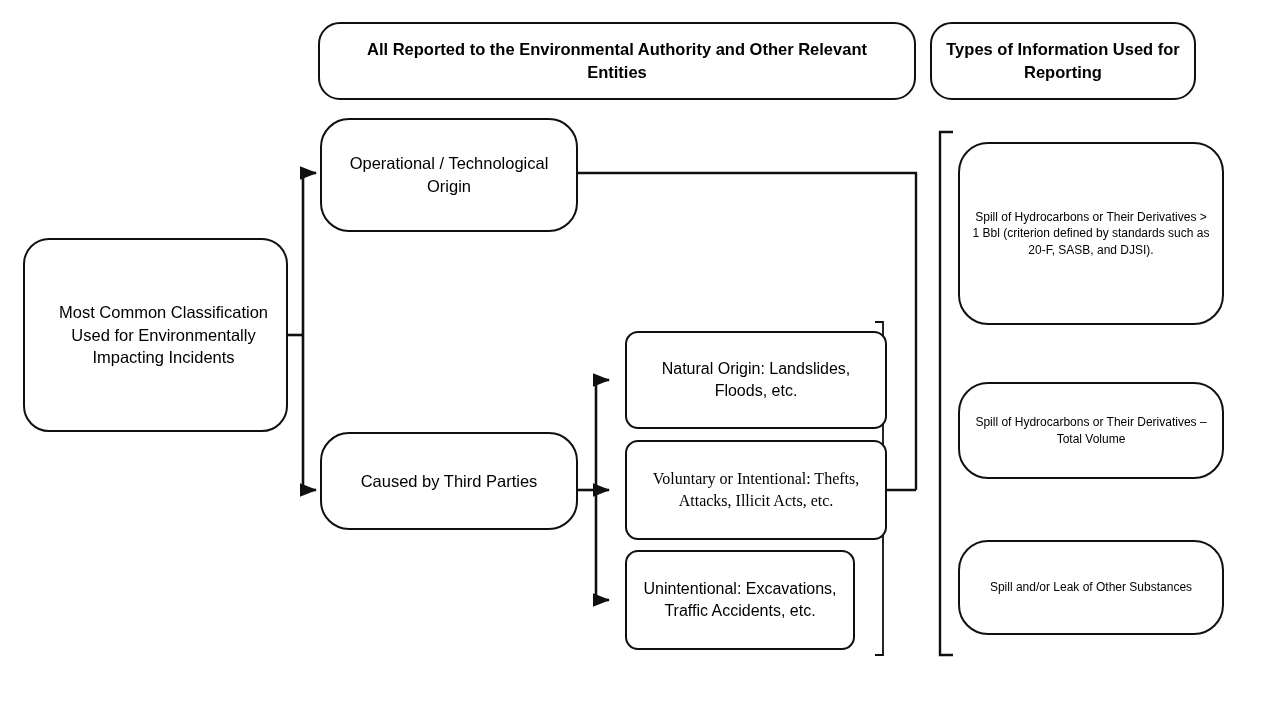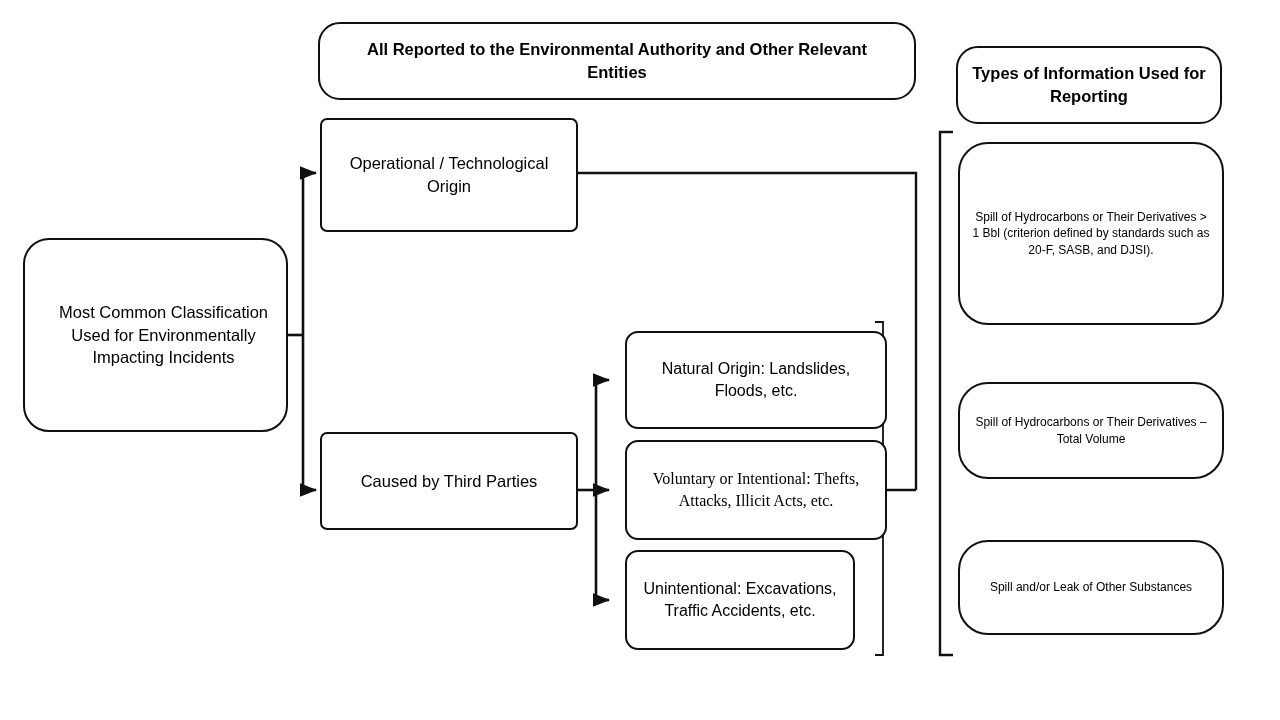--- a/index.html
+++ b/index.html
@@ -53,21 +53,21 @@
     border-radius: 22px;
     font-size: 16.5px;
   }
   .header-box.wide {
     padding: 4px 18px;
   }
   .root-box {
     border-radius: 26px;
   }
   .level1-box {
-    border-radius: 7px;
+    border-radius: 29px;
   }
   .detail-box {
     border-radius: 13px;
     font-size: 16px;
     margin-left: 12px;
   }
   .info-box {
     border-radius: 30px;
     font-size: 12px;
   }
@@ -110,21 +110,21 @@
 
     <g>
       <path d="M953,132 L940,132 L940,655 L953,655" stroke="#101010" stroke-width="2.4" fill="none" stroke-linejoin="miter"></path>
     </g>
   </svg>
 
   <div class="node-box header-box wide" style="left:318px; top:22px; width:598px; height:78px;">
     <span class="node-text">All Reported to the Environmental Authority and Other Relevant Entities</span>
   </div>
 
-  <div class="node-box header-box" style="left:956px; top:22px; width:266px; height:78px;margin-top:24px;">
+  <div class="node-box header-box" style="left:930px; top:22px; width:266px; height:78px;">
     <span class="node-text">Types of Information Used for Reporting</span>
   </div>
 
   <div class="node-box root-box" style="left:23px; top:238px; width:265px; height:194px;padding-left:28px;">
     <span class="node-text">Most Common Classification Used for Environmentally Impacting Incidents</span>
   </div>
 
   <div class="node-box level1-box" style="left:320px; top:118px; width:258px; height:114px;">
     <span class="node-text">Operational / Technological Origin</span>
   </div>

